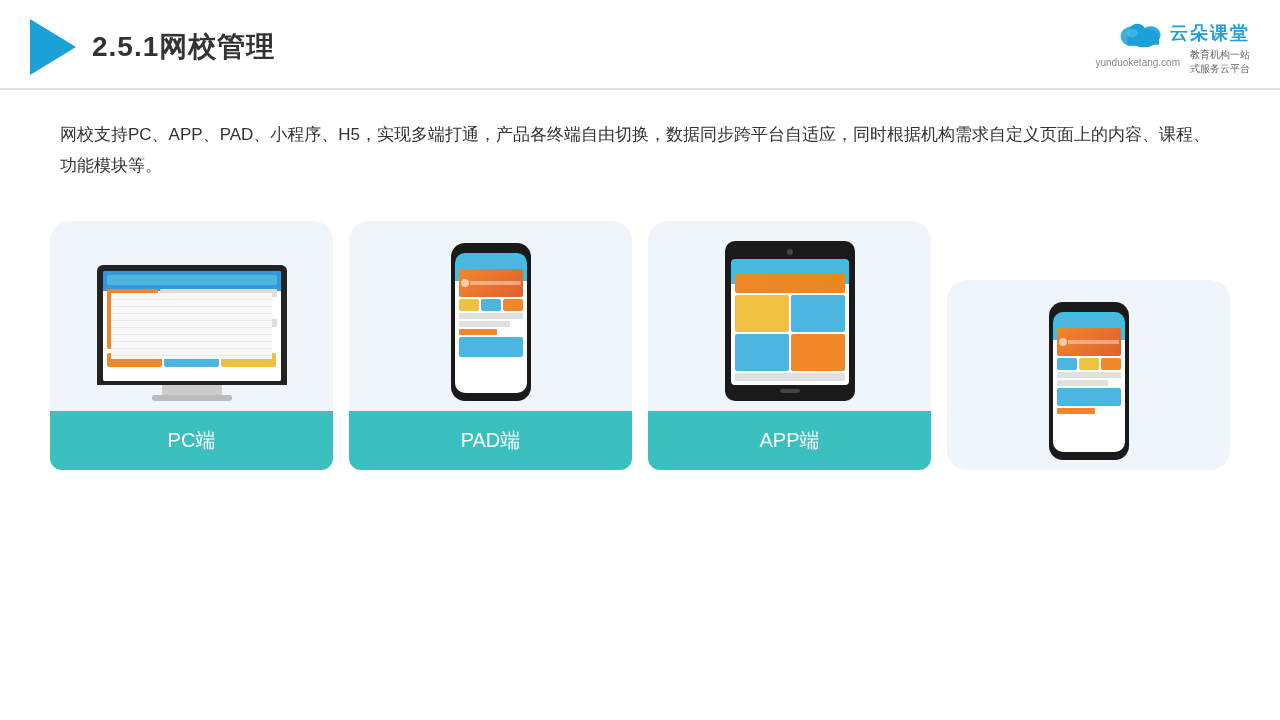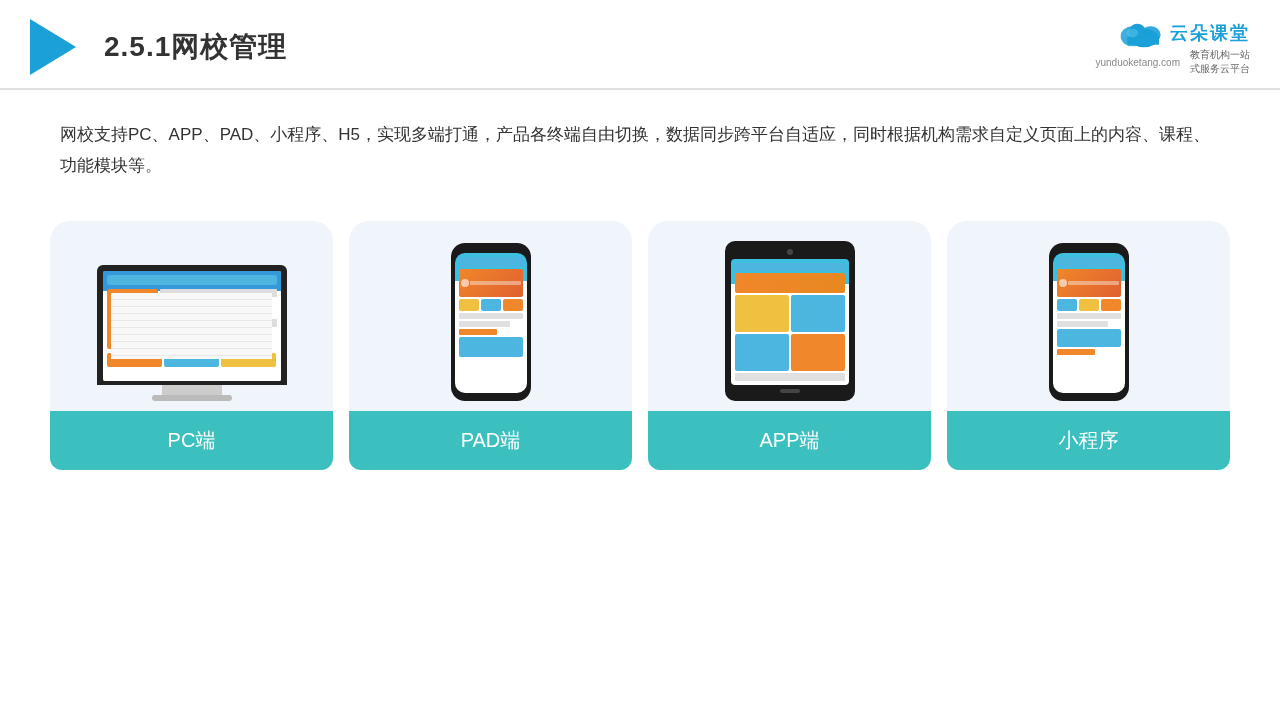--- a/index.html
+++ b/index.html
@@ -16,21 +16,21 @@
     .header {
       display: flex;
       align-items: center;
       justify-content: space-between;
       padding: 18px 30px 12px 30px;
       border-bottom: 2px solid #e0e0e0;
     }
     .header-left {
       display: flex;
       align-items: center;
-      gap: 28px;
+      gap: 16px;
     }
     .logo-triangle {
       width: 0;
       height: 0;
       border-top: 28px solid transparent;
       border-bottom: 28px solid transparent;
       border-left: 46px solid #1ba0d8;
     }
     .page-title {
       font-size: 28px;
@@ -443,17 +443,16 @@
                 <div style="height:6px;background:#e0e0e0;border-radius:1px;"></div>
                 <div style="height:6px;background:#e0e0e0;border-radius:1px;width:80%;"></div>
                 <div style="height:18px;background:#4db6e0;border-radius:2px;"></div>
                 <div style="height:6px;background:#f0872a;border-radius:1px;width:60%;"></div>
               </div>
             </div>
           </div>
         </div>
       </div>
     </div>
-    <div class="card-label">小程序</div>
   </div>
 
 
 </div>
 
 </body></html>

